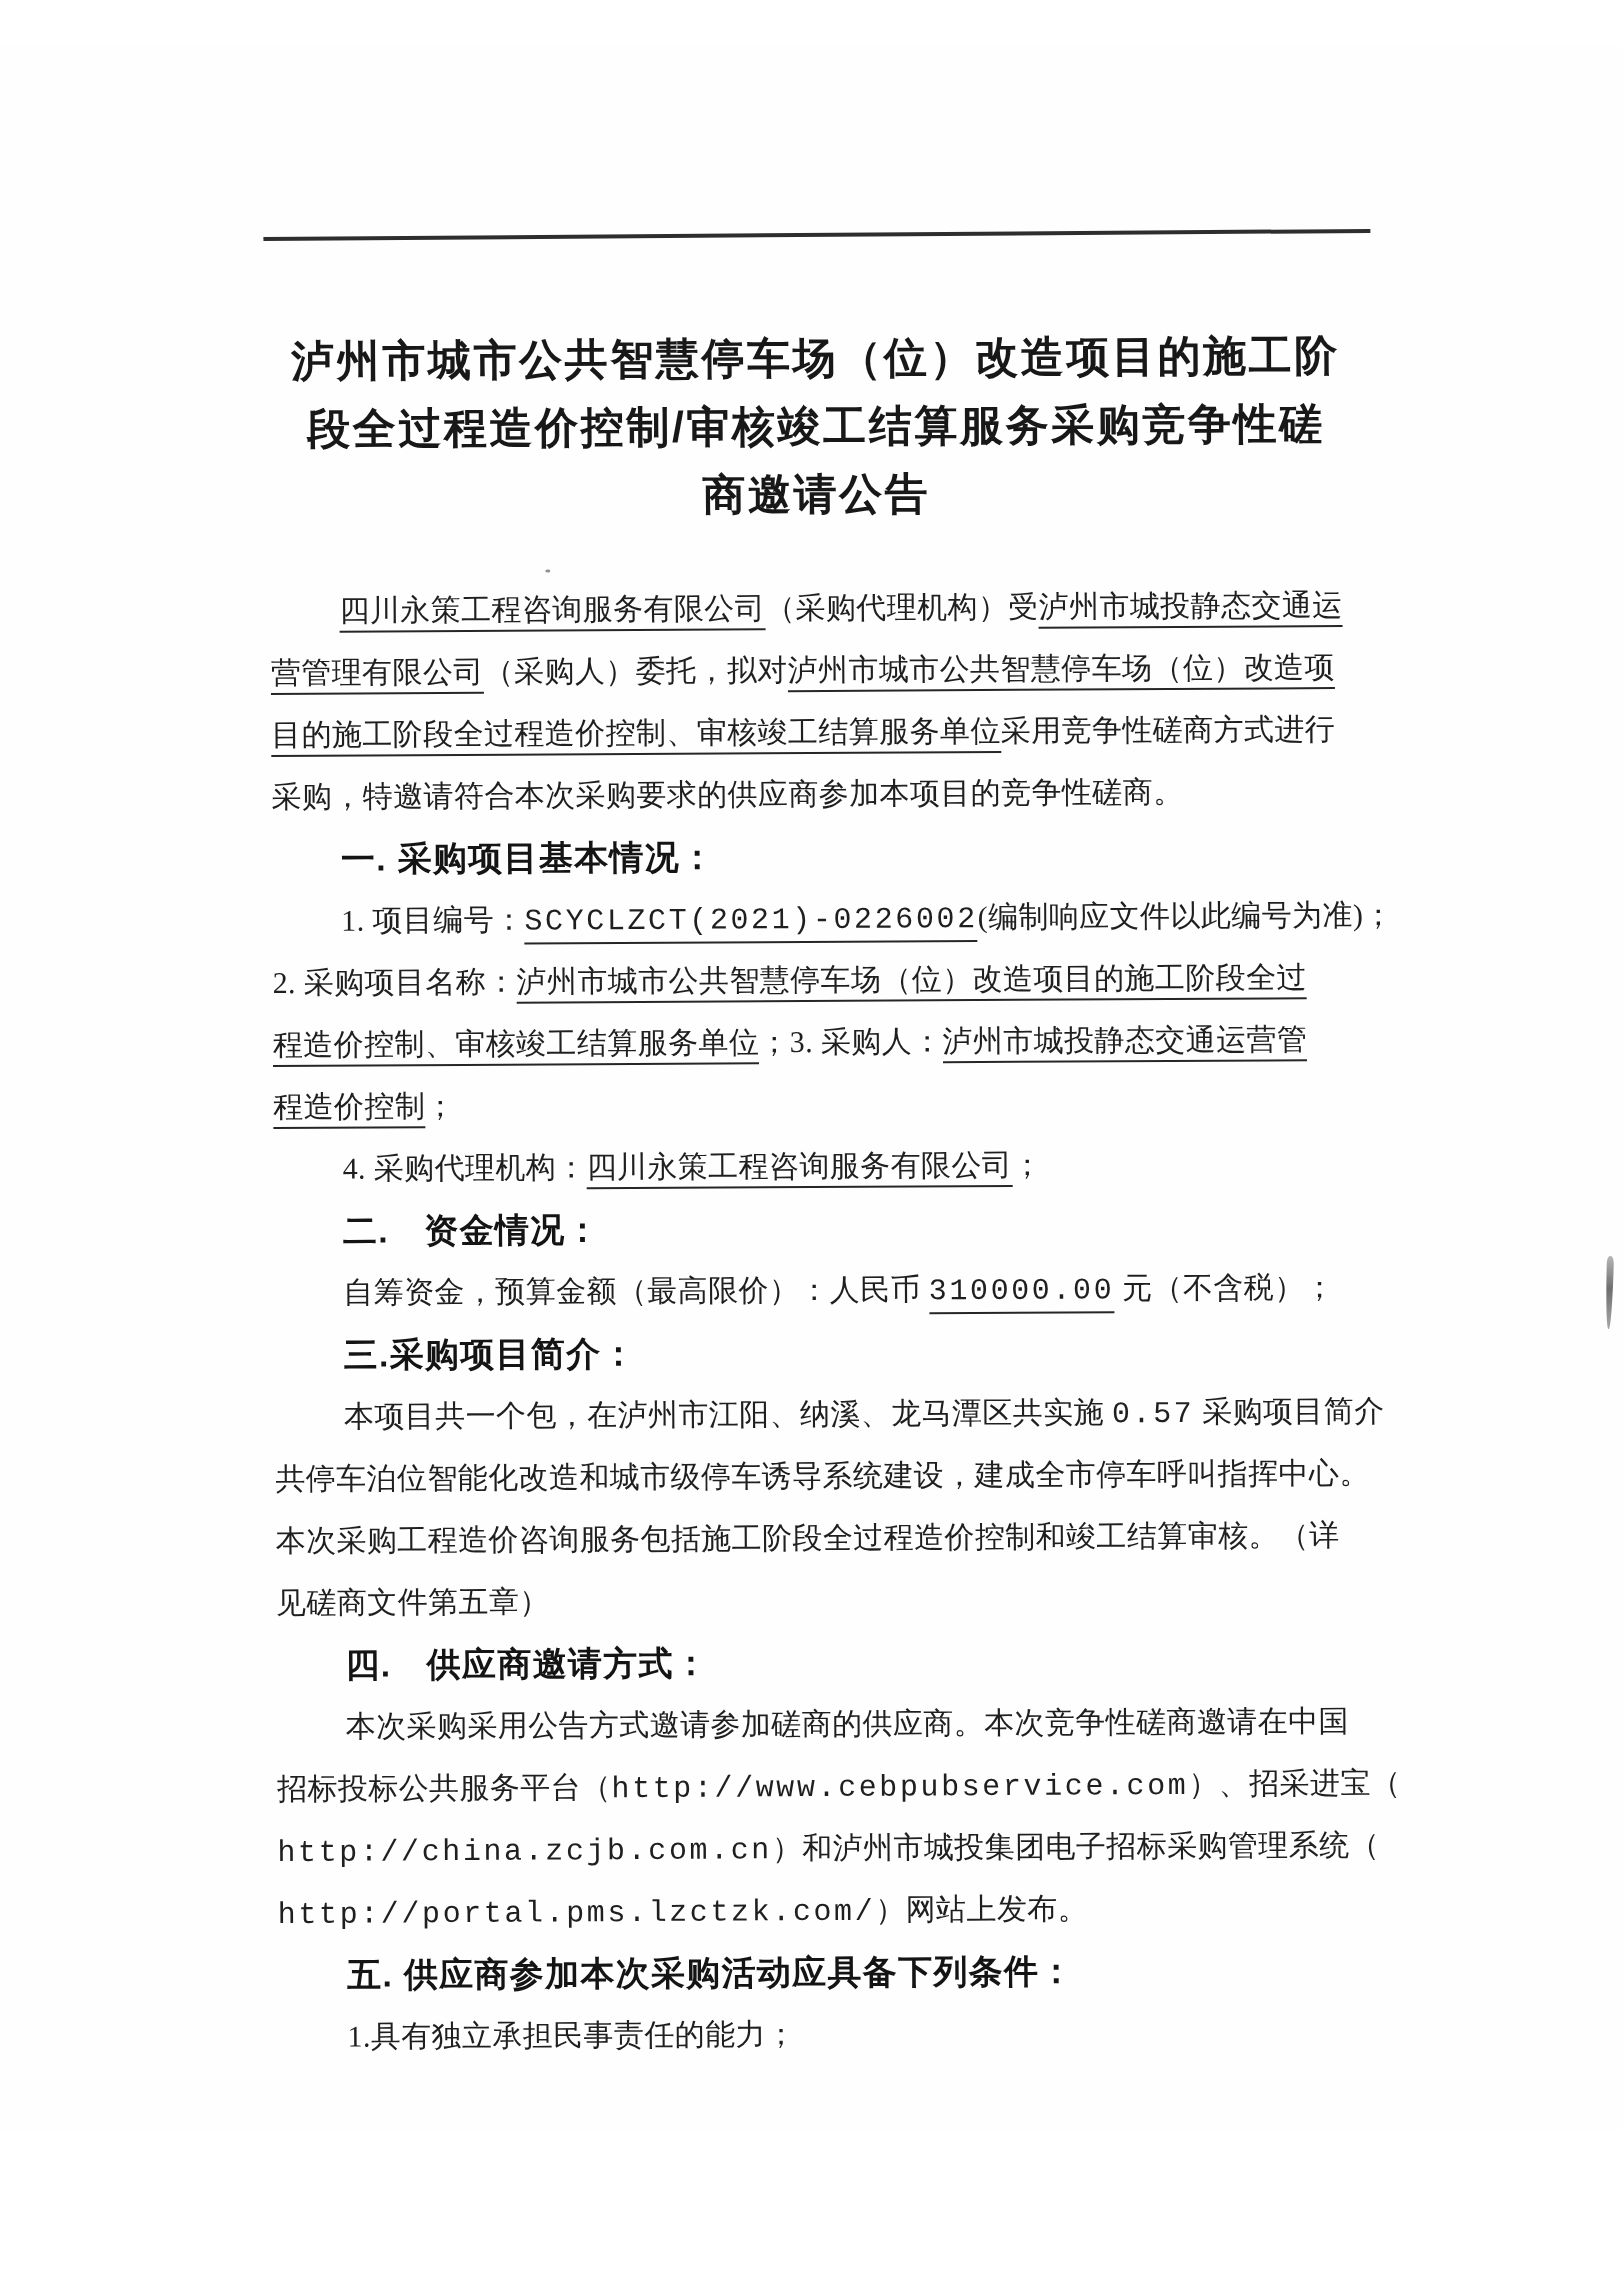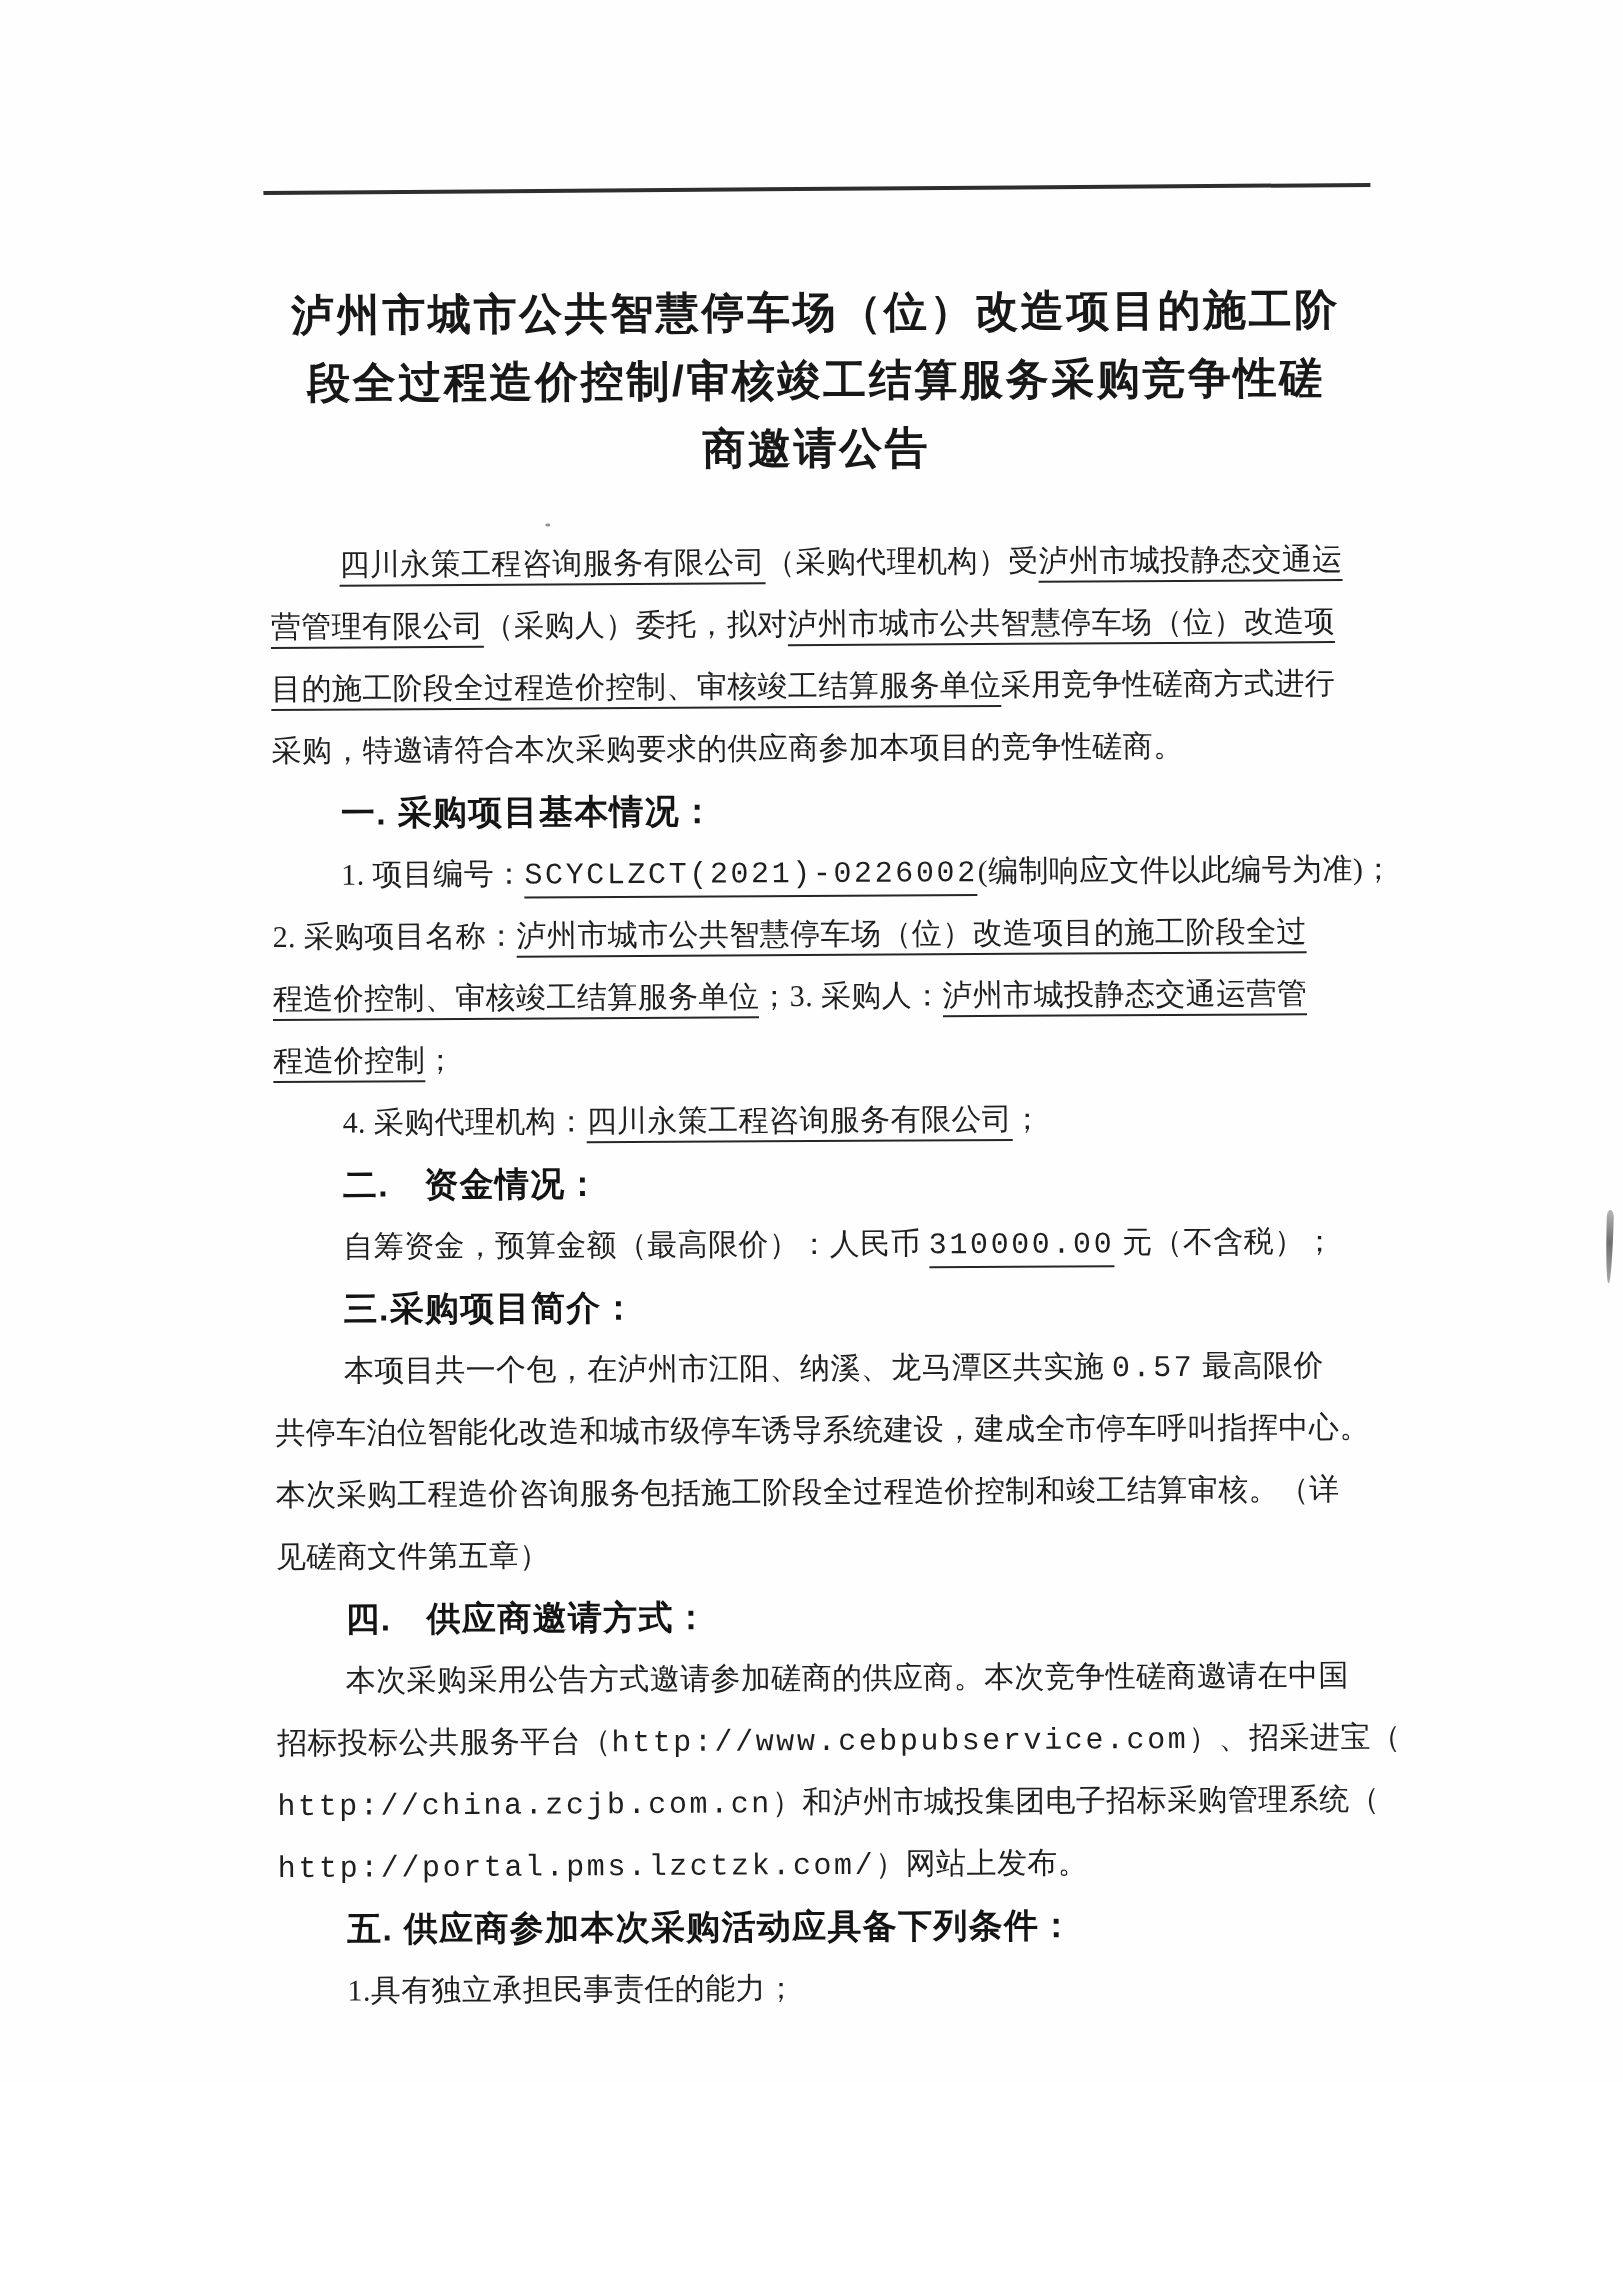--- a/index.html
+++ b/index.html
@@ -7,20 +7,21 @@
     width: 1623px; height: 2295px;
     background: #ffffff;
     overflow: hidden;
   }
   .page {
     position: relative;
     width: 1623px; height: 2084px;
     background: #fefefe;
     font-family: "Liberation Serif", "DejaVu Serif", serif;
     color: #1f1f1f;
+    margin-top: 46px;
   }
   .content {
     position: absolute; left: 0; top: 0; right: 0; bottom: 0;
     transform: rotate(-0.32deg);
     transform-origin: 50% 40%;
   }
   .top-rule {
     position: absolute; left: 267px; top: 187px;
     width: 1107px; height: 3.9px;
     background: #2e2e2e;
@@ -83,21 +84,21 @@
         <div class="line"><span>采购，特邀请符合本次采购要求的供应商参加本项目的竞争性磋商。</span></div>
         <div class="line ind hd"><span>一. 采购项目基本情况：</span></div>
         <div class="line ind"><span>1. 项目编号：</span><span class="u m">SCYCLZCT(2021)-0226002</span><span>(编制响应文件以此编号为准)；</span></div>
         <div class="line"><span>2. 采购项目名称：</span><span class="u">泸州市城市公共智慧停车场（位）改造项目的施工阶段全过</span></div>
         <div class="line"><span class="u">程造价控制、审核竣工结算服务单位</span><span>；3. 采购人：</span><span class="u">泸州市城投静态交通运营管</span></div>
         <div class="line"><span class="u">程造价控制</span><span>；</span></div>
         <div class="line ind"><span>4. 采购代理机构：</span><span class="u">四川永策工程咨询服务有限公司</span><span>；</span></div>
         <div class="line ind hd"><span>二.　资金情况：</span></div>
         <div class="line ind"><span>自筹资金，预算金额（最高限价）：人民币 </span><span class="u m">310000.00</span><span> 元（不含税）；</span></div>
         <div class="line ind hd"><span>三.采购项目简介：</span></div>
-        <div class="line ind"><span>本项目共一个包，在泸州市江阳、纳溪、龙马潭区共实施 </span><span class="m">0.57</span><span> 最高限价</span></div>
+        <div class="line ind"><span>本项目共一个包，在泸州市江阳、纳溪、龙马潭区共实施 </span><span class="m">0.57</span><span> 采购项目简介</span></div>
         <div class="line"><span>共停车泊位智能化改造和城市级停车诱导系统建设，建成全市停车呼叫指挥中心。</span></div>
         <div class="line"><span>本次采购工程造价咨询服务包括施工阶段全过程造价控制和竣工结算审核。（详</span></div>
         <div class="line"><span>见磋商文件第五章）</span></div>
         <div class="line ind hd"><span>四.　供应商邀请方式：</span></div>
         <div class="line ind"><span>本次采购采用公告方式邀请参加磋商的供应商。本次竞争性磋商邀请在中国</span></div>
         <div class="line"><span>招标投标公共服务平台（</span><span class="m">http://www.cebpubservice.com</span><span>）、招采进宝（</span></div>
         <div class="line"><span class="m">http://china.zcjb.com.cn</span><span>）和泸州市城投集团电子招标采购管理系统（</span></div>
         <div class="line"><span class="m">http://portal.pms.lzctzk.com/</span><span>）网站上发布。</span></div>
         <div class="line ind hd"><span>五. 供应商参加本次采购活动应具备下列条件：</span></div>
         <div class="line ind"><span>1.具有独立承担民事责任的能力；</span></div>

